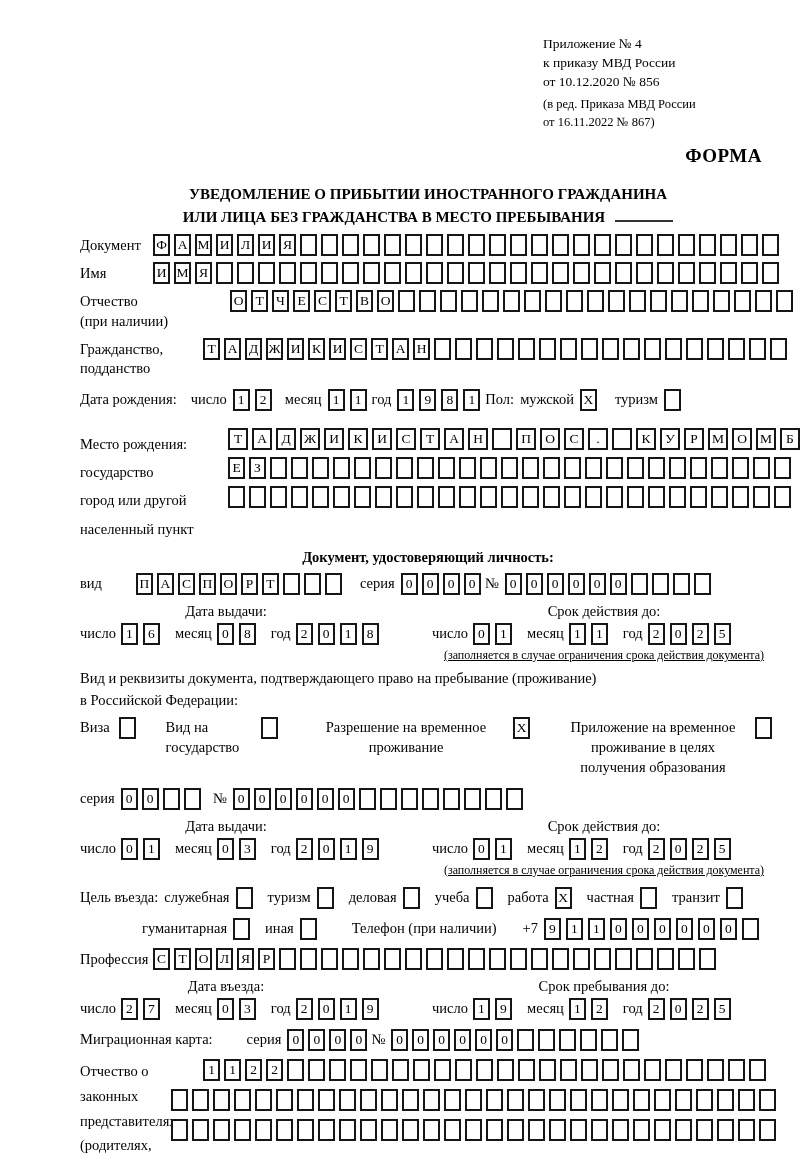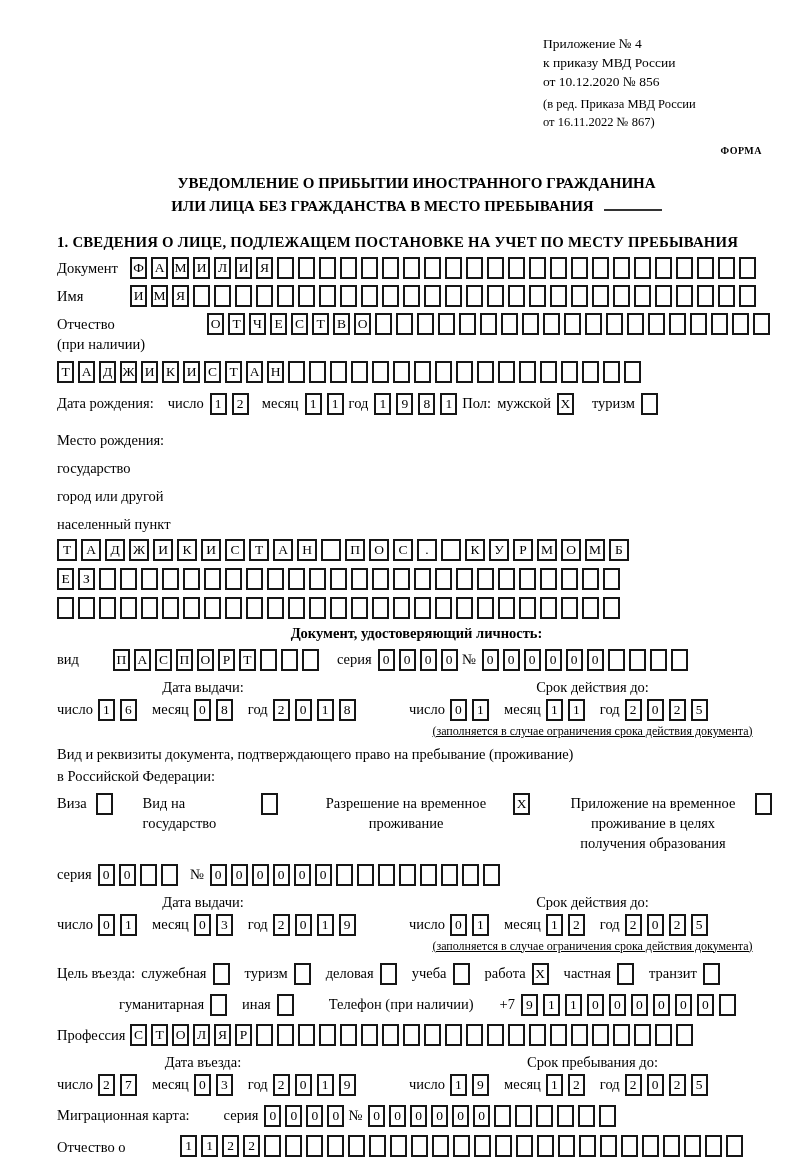--- a/index.html
+++ b/index.html
@@ -1,23 +1,23 @@
 <!DOCTYPE html>
 <html><head>
 <meta charset="utf-8">
 <style>
   html,body{margin:0;padding:0;background:#fff;}
   body{width:800px;height:1163px;overflow:hidden;color:#000;
        font-family:"Liberation Serif","DejaVu Serif",serif;font-size:14.5px;}
-  .page{box-sizing:border-box;width:800px;height:1016px;padding:34px 24px 10px 57px;position:relative;border-radius:31px;}
+  .page{box-sizing:border-box;width:800px;height:1016px;padding:34px 24px 10px 80px;position:relative;border-radius:31px;}
 
   
   .apphdr{width:215px;margin-left:auto;margin-right:18px;font-size:13.5px;line-height:1.42;}
   .apphdr .small{font-size:12.5px;margin-top:5px;line-height:1.4;}
-  .forma{ text-align:right;padding-right:14px;font-weight:bold;font-size:10px;margin-top:14px;letter-spacing:.5px;}
+  .forma{ text-align:right;padding-right:14px;font-weight:bold;font-size:19px;margin-top:14px;letter-spacing:.5px;}
 
   
   .title{text-align:center;font-weight:bold;font-size:15px;line-height:1.5;margin-top:16px;}
   .uline{display:inline-block;width:58px;border-bottom:2px solid #333;margin-left:10px;}
   .sect{font-weight:bold;font-size:14.8px;margin-top:17px;letter-spacing:.2px;}
 
   
   .cells{display:inline-flex;flex-wrap:nowrap;}
   .cell{box-sizing:border-box;display:inline-block;width:17px;height:22px;border:2px solid #161616;
         margin-right:4px;font-size:13.5px;line-height:18px;text-align:center;background:#fff;flex:0 0 auto;}
@@ -76,21 +76,20 @@
       <div>от 16.11.2022 № 867)</div>
     </div>
   </div>
   <div class="forma">ФОРМА</div>
 
   <div class="title">
     <div>УВЕДОМЛЕНИЕ О ПРИБЫТИИ ИНОСТРАННОГО ГРАЖДАНИНА</div>
     <div><span>ИЛИ ЛИЦА БЕЗ ГРАЖДАНСТВА В МЕСТО ПРЕБЫВАНИЯ</span><span class="uline"></span></div>
   </div>
 
-  <div class="sect">1. СВЕДЕНИЯ О ЛИЦЕ, ПОДЛЕЖАЩЕМ ПОСТАНОВКЕ НА УЧЕТ ПО МЕСТУ ПРЕБЫВАНИЯ</div>
 
   <div class="frow">
     <div class="flabel w72">Документ</div>
     <span class="cells">
         <span class="cell">Ф</span>
         <span class="cell">А</span>
         <span class="cell">М</span>
         <span class="cell">И</span>
         <span class="cell">Л</span>
         <span class="cell">И</span>
@@ -187,20 +186,24 @@
         <span class="cell"></span>
         <span class="cell"></span>
         <span class="cell"></span>
         <span class="cell"></span>
         <span class="cell"></span>
         <span class="cell"></span>
       </span>
   </div>
 
   <div class="frow">
+    <div class="flabel w123">
+      <div>Гражданство,</div>
+      <div>подданство</div>
+    </div>
     <span class="cells">
         <span class="cell">Т</span>
         <span class="cell">А</span>
         <span class="cell">Д</span>
         <span class="cell">Ж</span>
         <span class="cell">И</span>
         <span class="cell">К</span>
         <span class="cell">И</span>
         <span class="cell">С</span>
         <span class="cell">Т</span>
@@ -252,21 +255,21 @@
     <span class="cells">
         <span class="cell">X</span>
       </span>
     <span class="gap14"></span>
     <span class="lbl">туризм</span>
     <span class="cells">
         <span class="cell"></span>
       </span>
   </div>
 
-  <div class="frow" style="margin-top:9px;flex-direction:column;">
+  <div class="frow" style="margin-top:17px;">
     <div class="flabel w148" style="line-height:1.95;">
       <div>Место рождения:</div>
       <div>государство</div>
       <div>город или другой</div>
       <div>населенный пункт</div>
     </div>
     <div class="stack">
       <span class="cells cells-w">
           <span class="cell">Т</span>
           <span class="cell">А</span>

